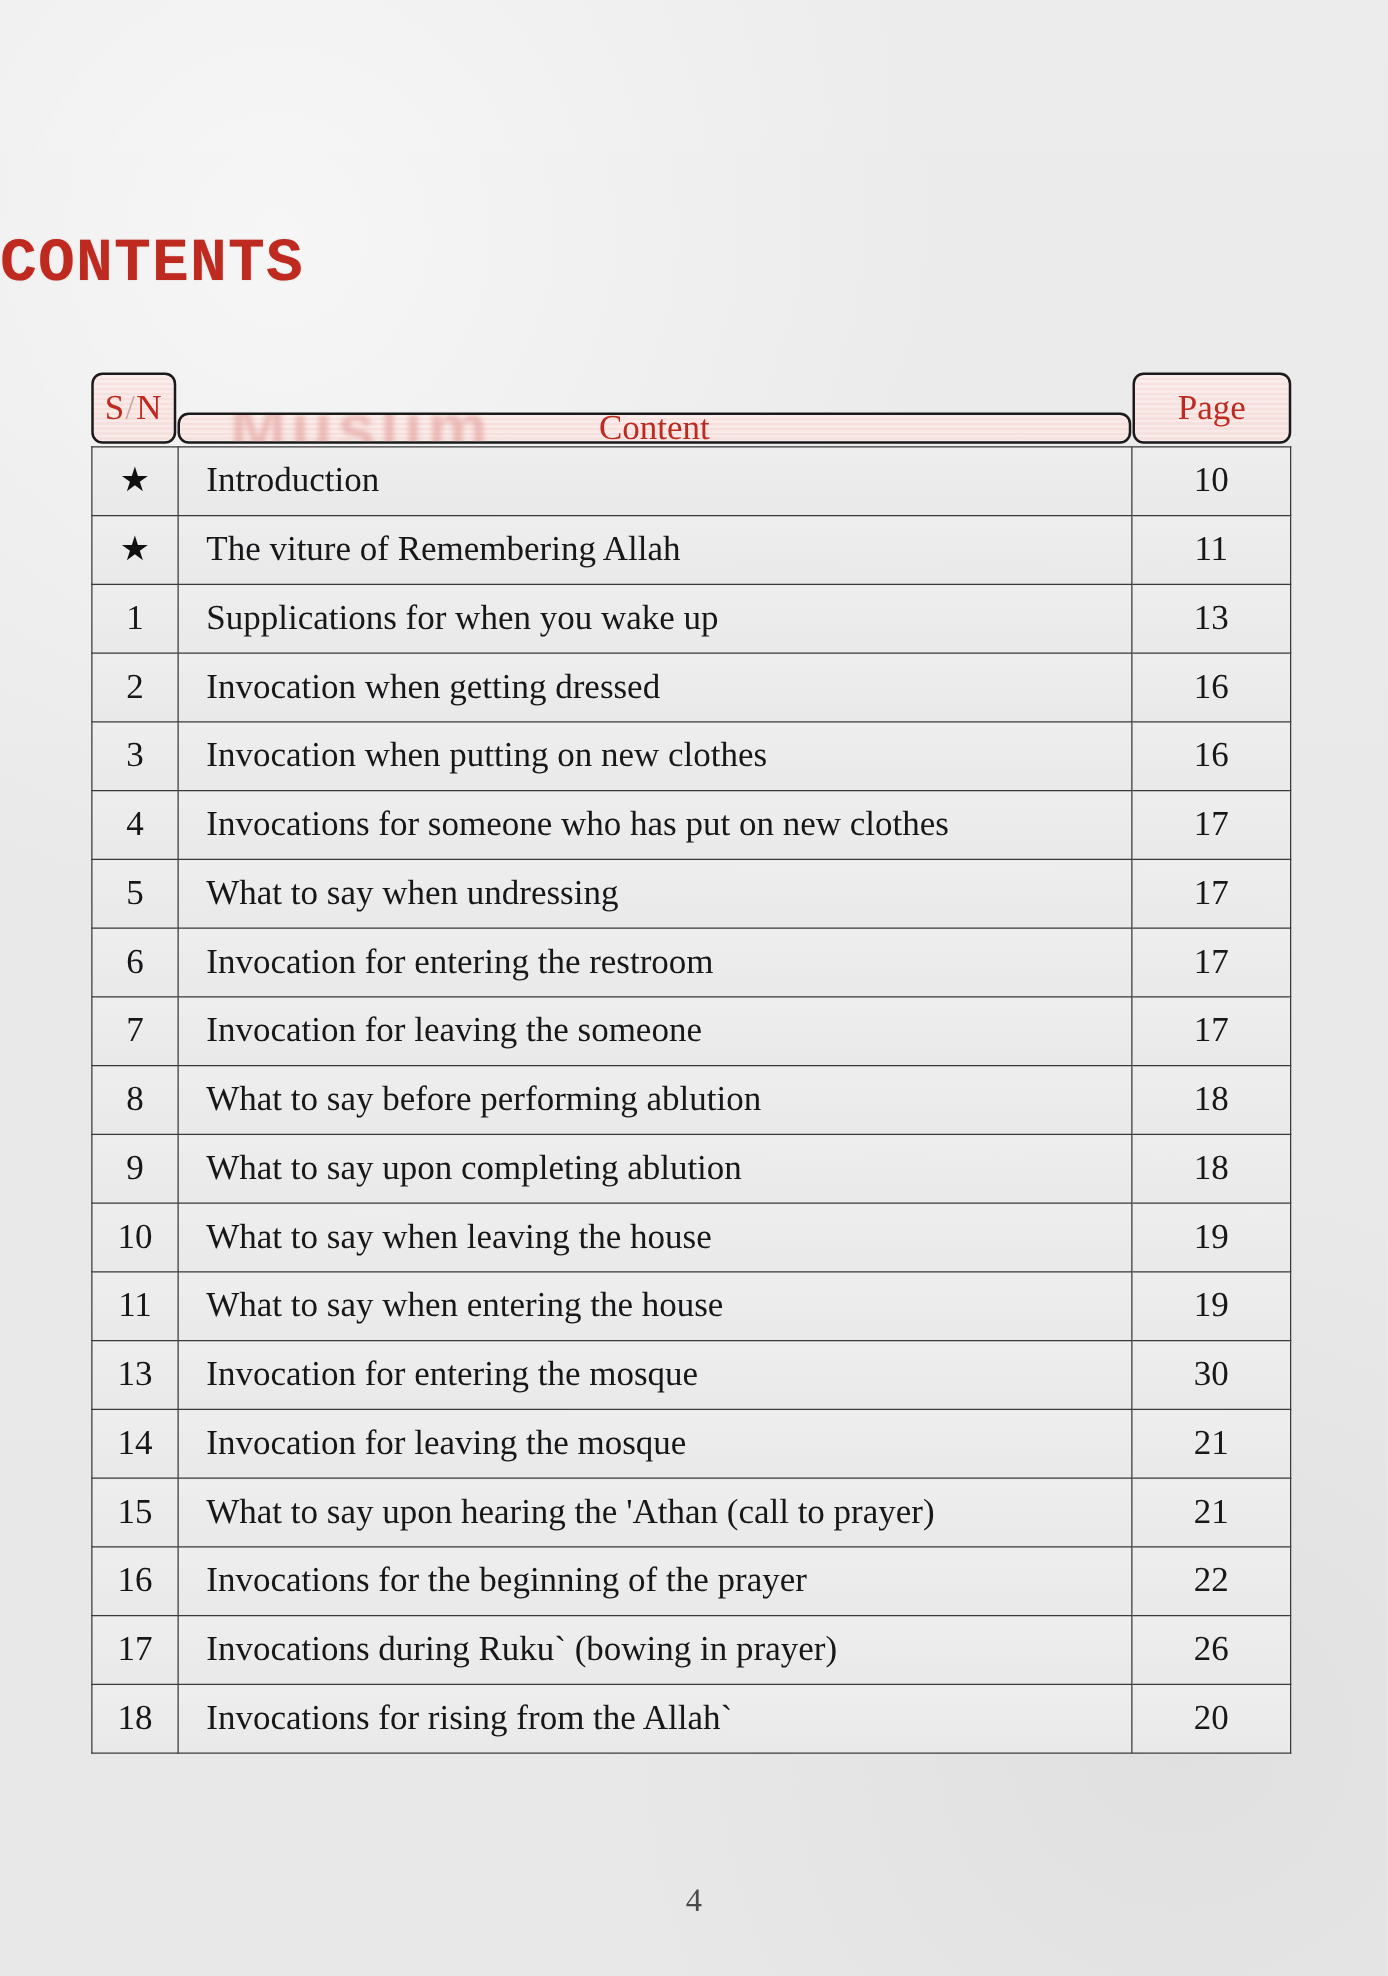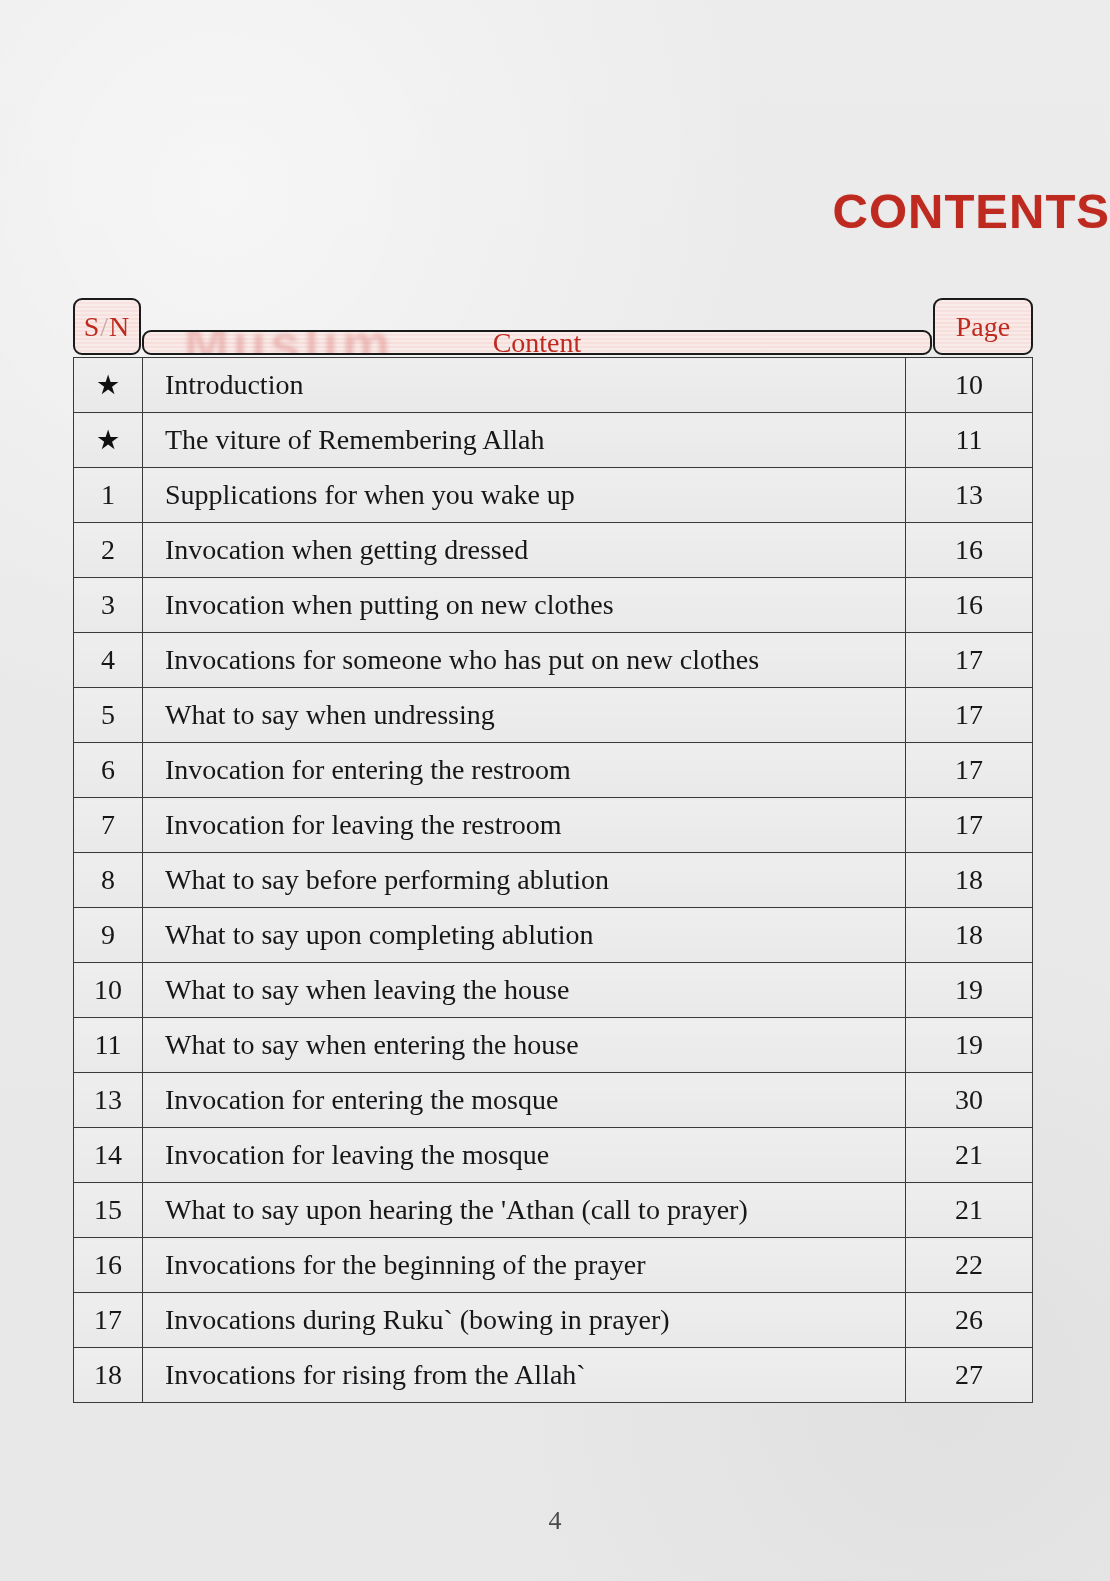--- a/index.html
+++ b/index.html
@@ -24,26 +24,26 @@
       radial-gradient(ellipse 70% 50% at 20% 12%, rgba(255,255,255,0.55), rgba(255,255,255,0) 70%),
       radial-gradient(ellipse 60% 40% at 85% 88%, rgba(200,200,200,0.25), rgba(255,255,255,0) 70%),
       linear-gradient(180deg, #ececec 0%, #e9e9e9 45%, #e8e8e8 100%);
   }
 
   .page-title {
     position: absolute;
     top: 183px;
     left: 0;
     width: 1110px;
-    text-align: right;
+    text-align: left;
     font-size: 49px;
     font-weight: bold;
     letter-spacing: 1px;
     color: #bf2a20;
-    font-family: Liberation Sans, sans-serif;
+    font-family: Liberation Mono, monospace;
     text-shadow: 0 0 1px rgba(191,42,32,0.35);
   }
 
   
   .toc-header {
     position: absolute;
     left: 73px;
     top: 298px;
     width: 960px;
     height: 57px;
@@ -61,21 +61,21 @@
     font-size: 28px;
     display: flex;
     align-items: center;
     justify-content: center;
     position: relative;
     overflow: hidden;
     box-sizing: border-box;
   }
   .hcell.sn    { width: 68px; }
   .hcell.content { flex: 1 1 auto; margin-top: 32px; }
-  .hcell.page  { width: 100px; }
+  .hcell.page  { width: 127px; }
 
   .hcell .label { position: relative; z-index: 2; }
   .hcell.sn .label { letter-spacing: 1px; }
   .hcell.sn .slash { color: #c9a9a5; }
 
   
   .watermark {
     position: absolute;
     z-index: 1;
     left: 0; top: 50%;
@@ -191,21 +191,21 @@
           <td class="col-title">What to say when undressing</td>
           <td class="col-page">17</td>
         </tr>
         <tr>
           <td class="col-sn">6</td>
           <td class="col-title">Invocation for entering the restroom</td>
           <td class="col-page">17</td>
         </tr>
         <tr>
           <td class="col-sn">7</td>
-          <td class="col-title">Invocation for leaving the restroom</td>
+          <td class="col-title">Invocation for leaving the someone</td>
           <td class="col-page">17</td>
         </tr>
         <tr>
           <td class="col-sn">8</td>
           <td class="col-title">What to say before performing ablution</td>
           <td class="col-page">18</td>
         </tr>
         <tr>
           <td class="col-sn">9</td>
           <td class="col-title">What to say upon completing ablution</td>
@@ -242,20 +242,20 @@
           <td class="col-page">22</td>
         </tr>
         <tr>
           <td class="col-sn">17</td>
           <td class="col-title">Invocations during Ruku` (bowing in prayer)</td>
           <td class="col-page">26</td>
         </tr>
         <tr>
           <td class="col-sn">18</td>
           <td class="col-title">Invocations for rising from the Allah`</td>
-          <td class="col-page">27</td>
+          <td class="col-page">20</td>
         </tr>
       </tbody>
   </table>
 
   <div class="folio">4</div>
 
 </div>
 
 </body></html>

